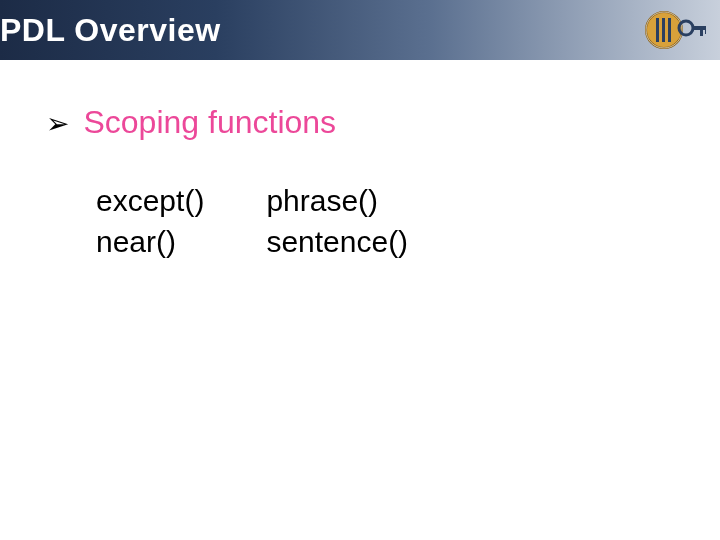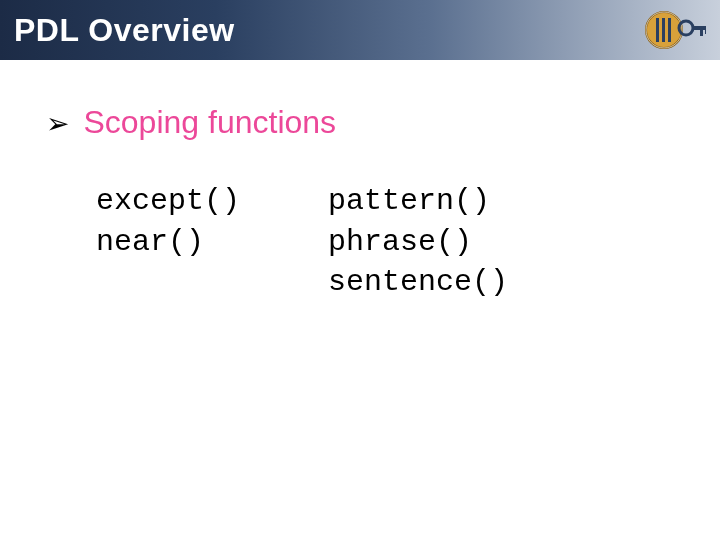--- a/index.html
+++ b/index.html
@@ -5,21 +5,20 @@
   * { margin: 0; padding: 0; box-sizing: border-box; }
   html, body { width: 720px; height: 540px; font-family: Arial, Helvetica, sans-serif; background: #fff; overflow: hidden; }
   .slide { width: 720px; height: 540px; position: relative; }
 
   .title-bar {
     width: 100%;
     height: 60px;
     background: linear-gradient(to right, #1c2b46 0%, #2a3f60 30%, #5b7090 60%, #c8d0dc 100%);
     display: flex;
     align-items: center;
-    padding-left: 14px;
     position: relative;
   }
   .title-text {
     color: #ffffff;
     font-size: 32px;
     font-weight: bold;
     letter-spacing: 0.5px;
   }
   .logo {
     position: absolute;
@@ -46,22 +45,21 @@
   }
   .bullet-text {
     font-size: 32px;
     color: #ec4899;
   }
 
   .cols {
     display: flex;
     margin-top: 40px;
     margin-left: 56px;
-    gap: 88px;
-    font-family: Liberation Mono, monospace;
+    gap: 62px;
   }
   .col {
     display: flex;
     flex-direction: column;
   }
   .fn {
     font-size: 30px;
     color: #000;
     line-height: 1.35;
   }
@@ -92,20 +90,19 @@
       <span class="bullet-mark">➢</span>
       <span class="bullet-text">Scoping functions</span>
     </div>
 
     <div class="cols">
       <div class="col">
         <div class="fn">except()</div>
         <div class="fn">near()</div>
       </div>
       <div class="col">
-        <div class="fn">pattern()</div>
         <div class="fn">phrase()</div>
         <div class="fn">sentence()</div>
       </div>
     </div>
   </div>
 
 </div>
 
 </body></html>

